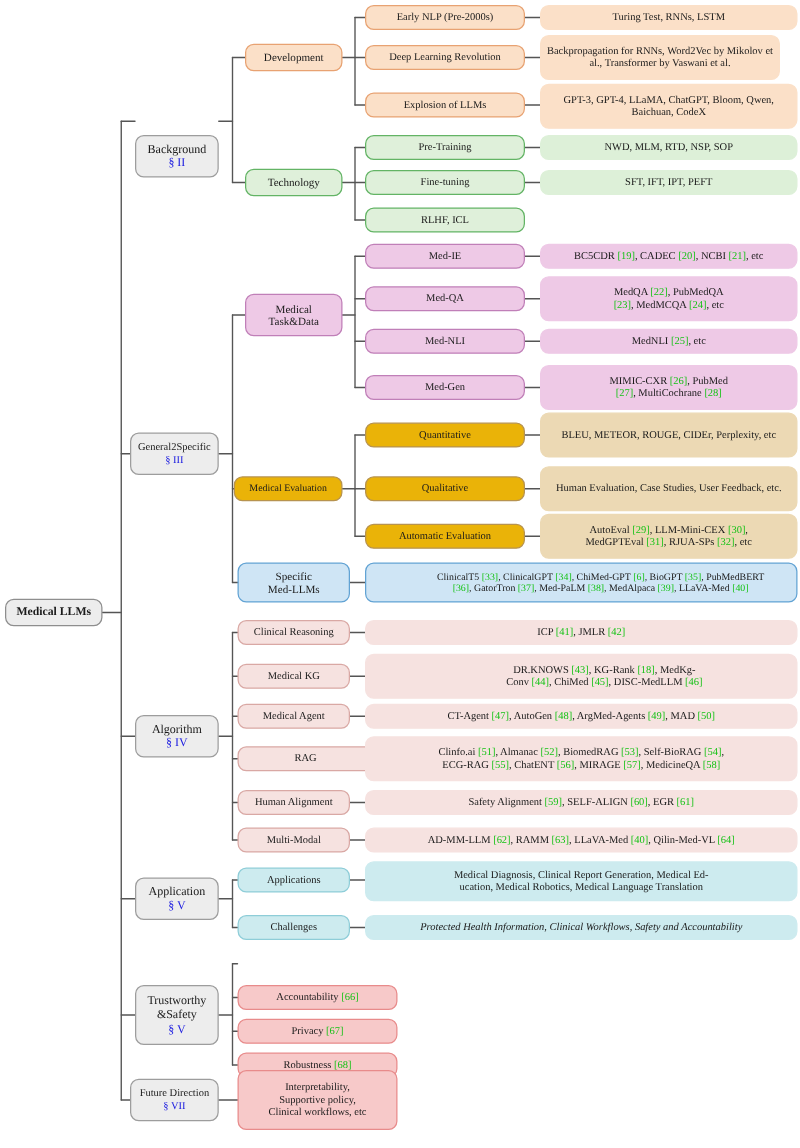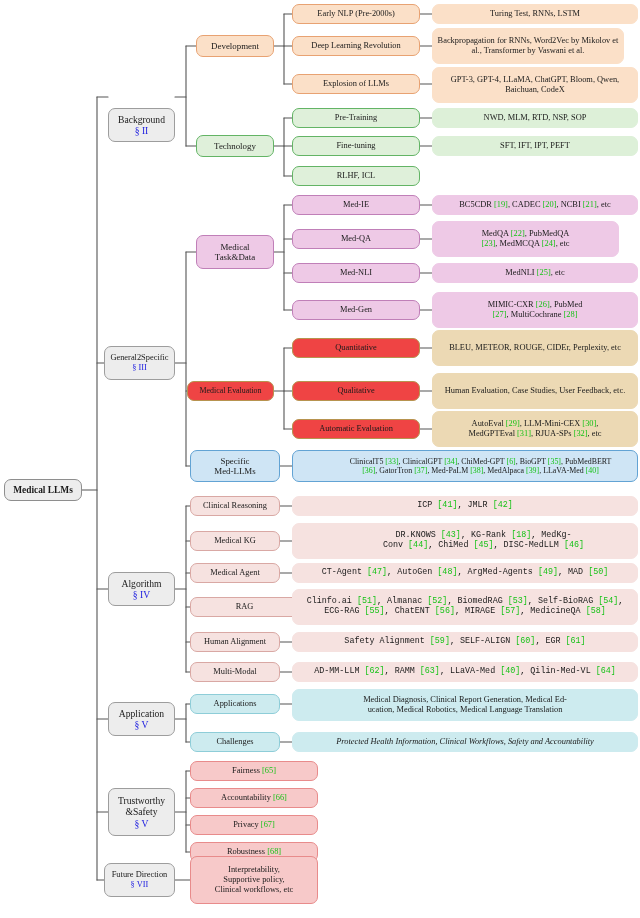--- a/index.html
+++ b/index.html
@@ -15,26 +15,26 @@
   .lvl1{font-size:9.6px;background:#ededed;border-color:#9d9d9d;}
   .sec{color:#1a1ae0;}
   .ref{color:#16c216;}
   
   .p-orange{background:#fbe0c8;border-color:#e8a272;}
   .p-orange-leaf{background:#fbe0c8;border-color:#fbe0c8;}
   .p-green{background:#dff0da;border-color:#63b465;}
   .p-green-leaf{background:#ddf0d8;border-color:#ddf0d8;}
   .p-purple{background:#eec9e6;border-color:#c07fb8;}
   .p-purple-leaf{background:#eec9e6;border-color:#eec9e6;}
-  .p-tan{background:#ef4444;border-color:#b7934f;justify-content:flex-end;}
+  .p-tan{background:#eab308;border-color:#b7934f;justify-content:flex-end;}
   .p-tan-leaf{background:#ecd9b4;border-color:#ecd9b4;}
   .p-blue{background:#cfe5f5;border-color:#62a3d4;}
   .p-blue-leaf{background:#cfe5f5;border-color:#62a3d4;padding-left:34px;}
   .p-pink{background:#f6e2e0;border-color:#d9a8a4;}
-  .p-pink-leaf{background:#f6e2e0;border-color:#f6e2e0;font-family:Liberation Mono, monospace;}
+  .p-pink-leaf{background:#f6e2e0;border-color:#f6e2e0;}
   .p-cyan{background:#cdebef;border-color:#cdebef;}
   .p-cyan-leaf{background:#cdebef;border-color:#cdebef;}
   .p-red{background:#f7c9c9;border-color:#e88b8b;}
   .root{font-weight:bold;font-size:9.4px;background:#ededed;border-color:#8e8e8e;}
   .f8{font-size:7.9px;}
   .f85{font-size:8.4px;}
   .f9{font-size:8.9px;}
 </style>
 </head>
 <body>
@@ -250,23 +250,20 @@
     <span class="txt">Multi-Modal</span>
   </div>
 
   <div class="node p-cyan f85" style="left:190px;top:694px;width:90px;height:20px;border-color:#8ecdd8;">
     <span class="txt">Applications</span>
   </div>
   <div class="node p-cyan f85" style="left:190px;top:732px;width:90px;height:20px;border-color:#8ecdd8;">
     <span class="txt">Challenges</span>
   </div>
 
-  <div class="node p-red f85" style="left:190px;top:761px;width:128px;height:20px;">
-    <span class="txt"><span>Fairness</span> <span class="ref">[65]</span></span>
-  </div>
   <div class="node p-red f85" style="left:190px;top:788px;width:128px;height:20px;">
     <span class="txt"><span>Accountability</span> <span class="ref">[66]</span></span>
   </div>
   <div class="node p-red f85" style="left:190px;top:815px;width:128px;height:20px;">
     <span class="txt"><span>Privacy</span> <span class="ref">[67]</span></span>
   </div>
   <div class="node p-red f85" style="left:190px;top:842px;width:128px;height:20px;">
     <span class="txt"><span>Robustness</span> <span class="ref">[68]</span></span>
   </div>
 
@@ -286,21 +283,21 @@
   <div class="node p-green-leaf f85" style="left:432px;top:108px;width:206px;height:20px;">
     <span class="txt">NWD, MLM, RTD, NSP, SOP</span>
   </div>
   <div class="node p-green-leaf f85" style="left:432px;top:136px;width:206px;height:20px;">
     <span class="txt">SFT, IFT, IPT, PEFT</span>
   </div>
 
   <div class="node p-purple-leaf f85" style="left:432px;top:195px;width:206px;height:20px;">
     <span class="txt"><span>BC5CDR <span class="ref">[19]</span>, CADEC <span class="ref">[20]</span>, NCBI <span class="ref">[21]</span>, etc</span></span>
   </div>
-  <div class="node p-purple-leaf f85" style="left:432px;top:221px;width:187px;height:36px;">
+  <div class="node p-purple-leaf f85" style="left:432px;top:221px;width:206px;height:36px;">
     <span class="txt"><span>MedQA <span class="ref">[22]</span>, PubMedQA<br><span class="ref">[23]</span>, MedMCQA <span class="ref">[24]</span>, etc</span></span>
   </div>
   <div class="node p-purple-leaf f85" style="left:432px;top:263px;width:206px;height:20px;">
     <span class="txt"><span>MedNLI <span class="ref">[25]</span>, etc</span></span>
   </div>
   <div class="node p-purple-leaf f85" style="left:432px;top:292px;width:206px;height:36px;">
     <span class="txt"><span>MIMIC-CXR <span class="ref">[26]</span>, PubMed<br><span class="ref">[27]</span>, MultiCochrane <span class="ref">[28]</span></span></span>
   </div>
 
   <div class="node p-tan-leaf f85" style="left:432px;top:330px;width:206px;height:36px;">

